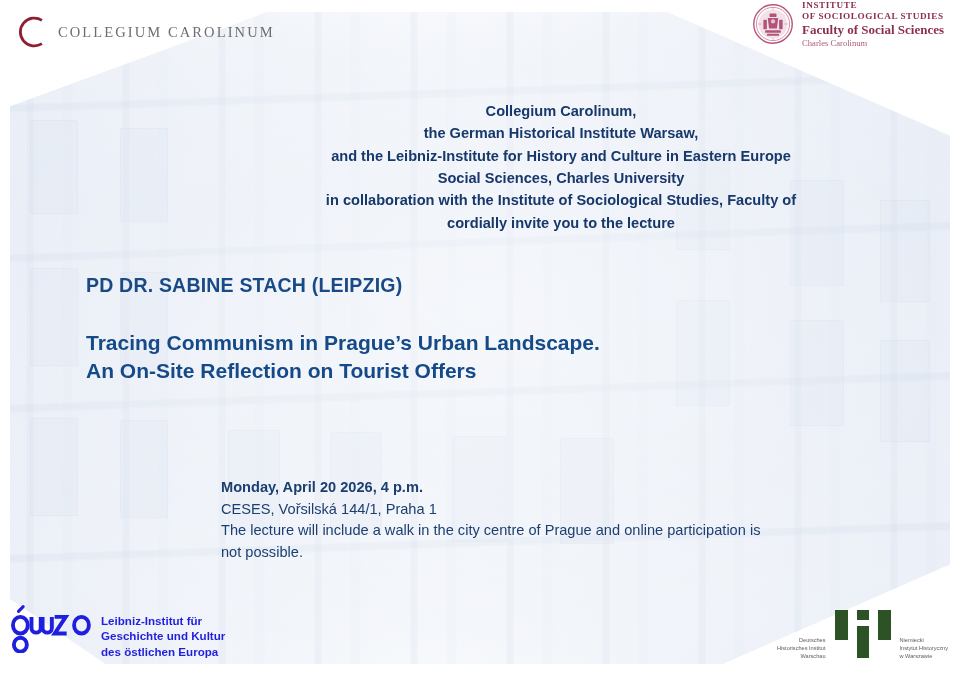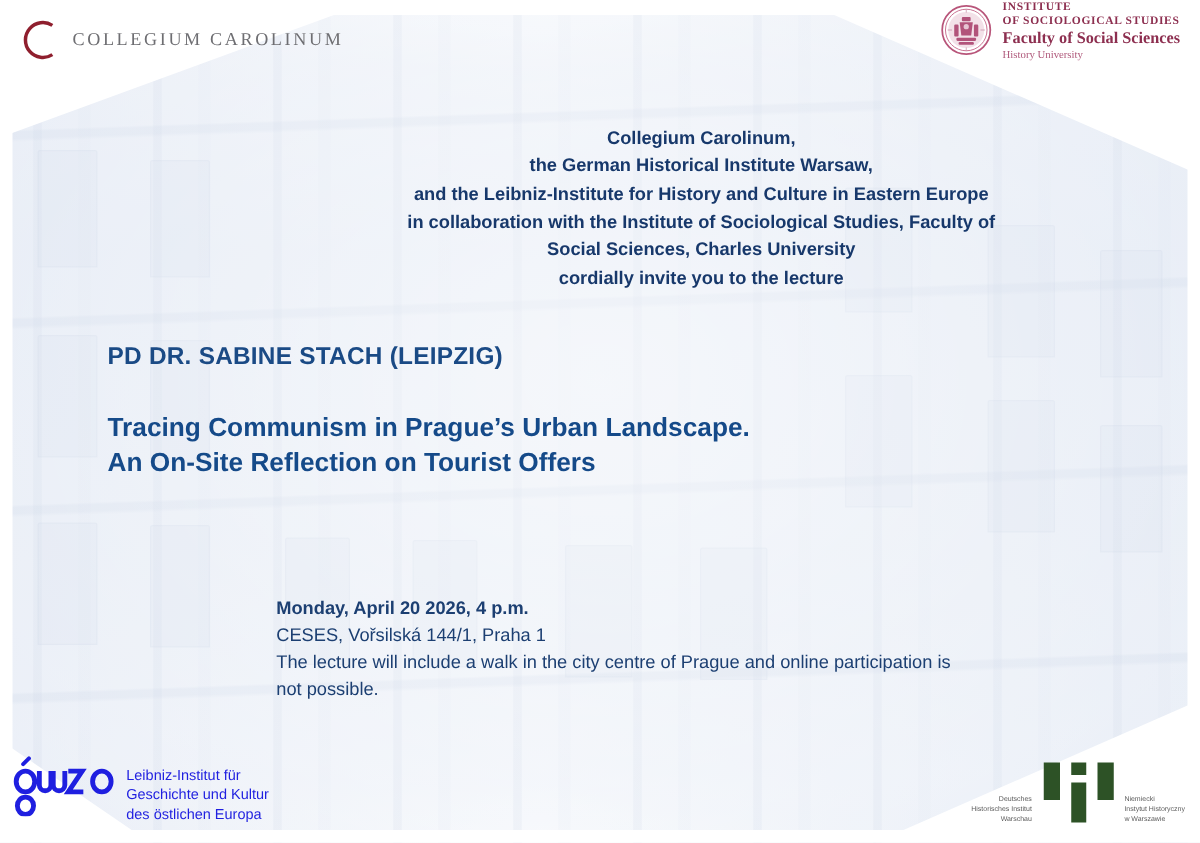--- a/index.html
+++ b/index.html
@@ -216,21 +216,21 @@
     left: 8px;
     bottom: 14px;
     display: flex;
     align-items: center;
     gap: 9px;
   }
   .gwzo-mark { width: 84px; height: 50px; flex: none; }
   .gwzo-text {
     color: #1f1fe0;
     font-size: 11.6px;
-    font-weight: normal;
+    font-weight: bold;
     line-height: 1.36;
     white-space: nowrap;
     margin-top: 16px;
   }
 
   
   .dhi-logo {
     position: absolute;
     right: 12px;
     bottom: 12px;
@@ -327,30 +327,30 @@
           <circle cx="24" cy="21" r="2.4" fill="#e7c3d2"></circle>
         </g>
         <g stroke="#c07f9c" stroke-width="0.6" fill="none">
           <path d="M7 24 h4 M37 24 h4 M24 5 v3 M24 40 v3"></path>
         </g>
       </svg>
       <div class="iss-text">
         <div class="iss-l1">INSTITUTE</div>
         <div class="iss-l2">OF SOCIOLOGICAL STUDIES</div>
         <div class="iss-l3">Faculty of Social Sciences</div>
-        <div class="iss-l4">History University</div>
+        <div class="iss-l4">Charles Carolinum</div>
       </div>
     </div>
 
     <div class="intro">
       <div>Collegium Carolinum,</div>
       <div>the German Historical Institute Warsaw,</div>
       <div>and the Leibniz-Institute for History and Culture in Eastern Europe</div>
+      <div>Social Sciences, Charles University</div>
       <div>in collaboration with the Institute of Sociological Studies, Faculty of</div>
-      <div>Social Sciences, Charles University</div>
       <div>cordially invite you to the lecture</div>
     </div>
 
     <div class="speaker">PD DR. SABINE STACH (LEIPZIG)</div>
 
     <div class="lecture-title">
       <div>Tracing Communism in Prague’s Urban Landscape.</div>
       <div>An On-Site Reflection on Tourist Offers</div>
     </div>
 

